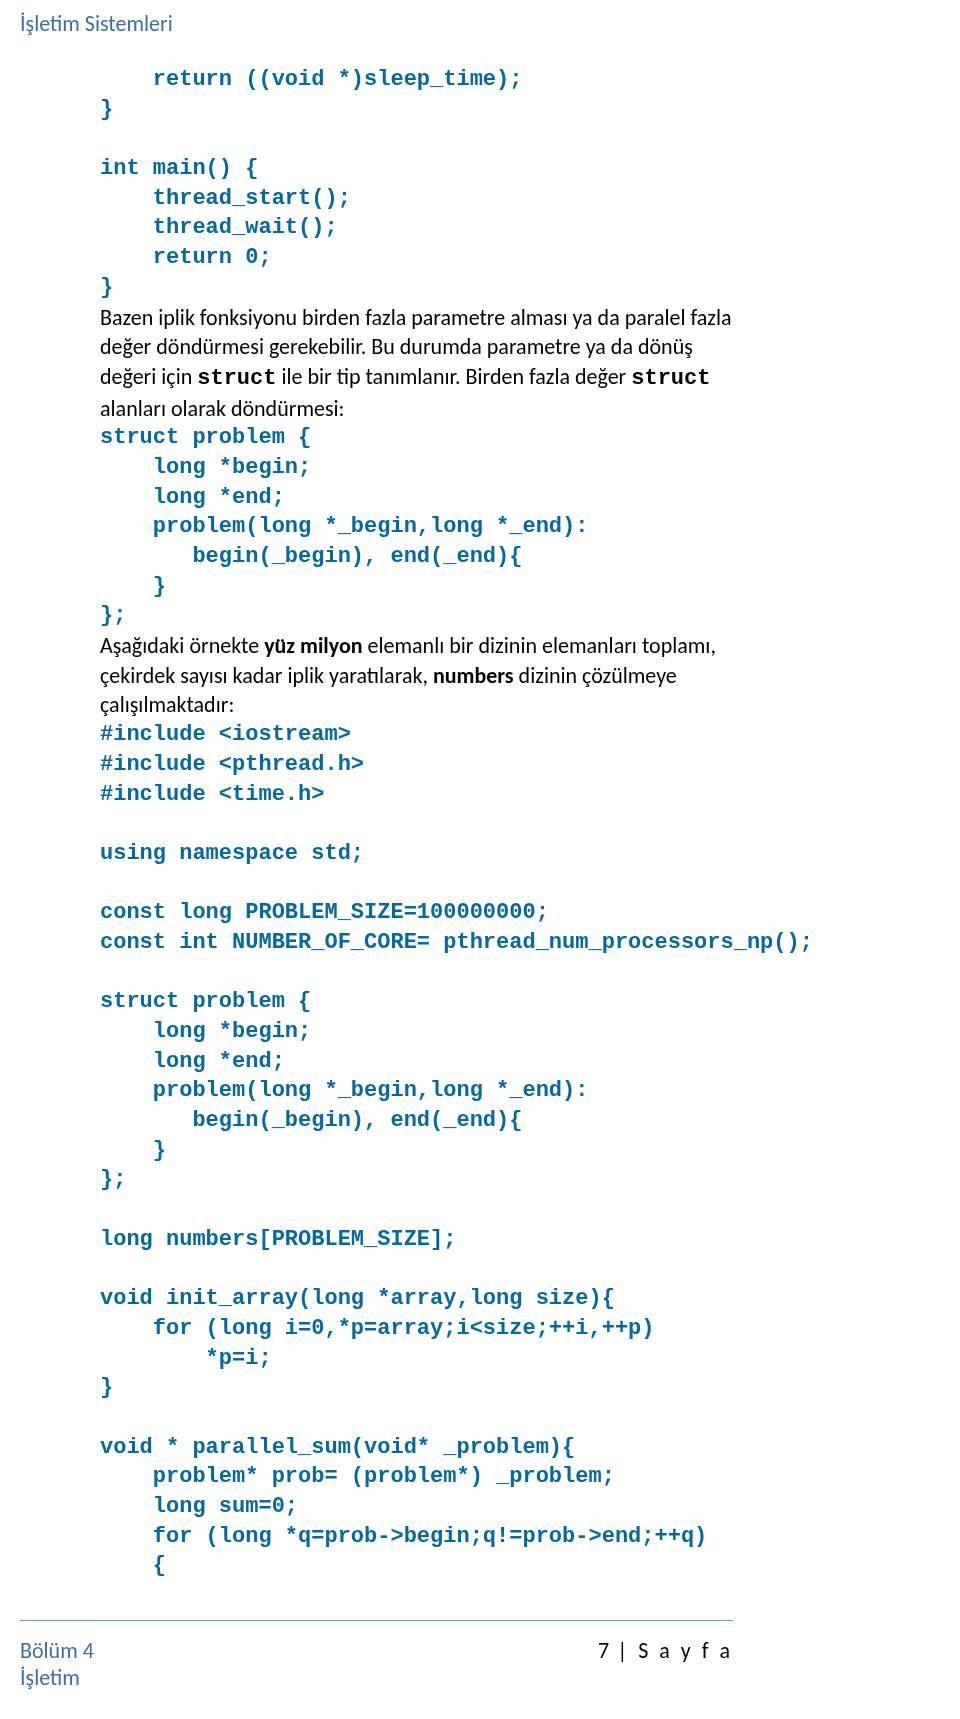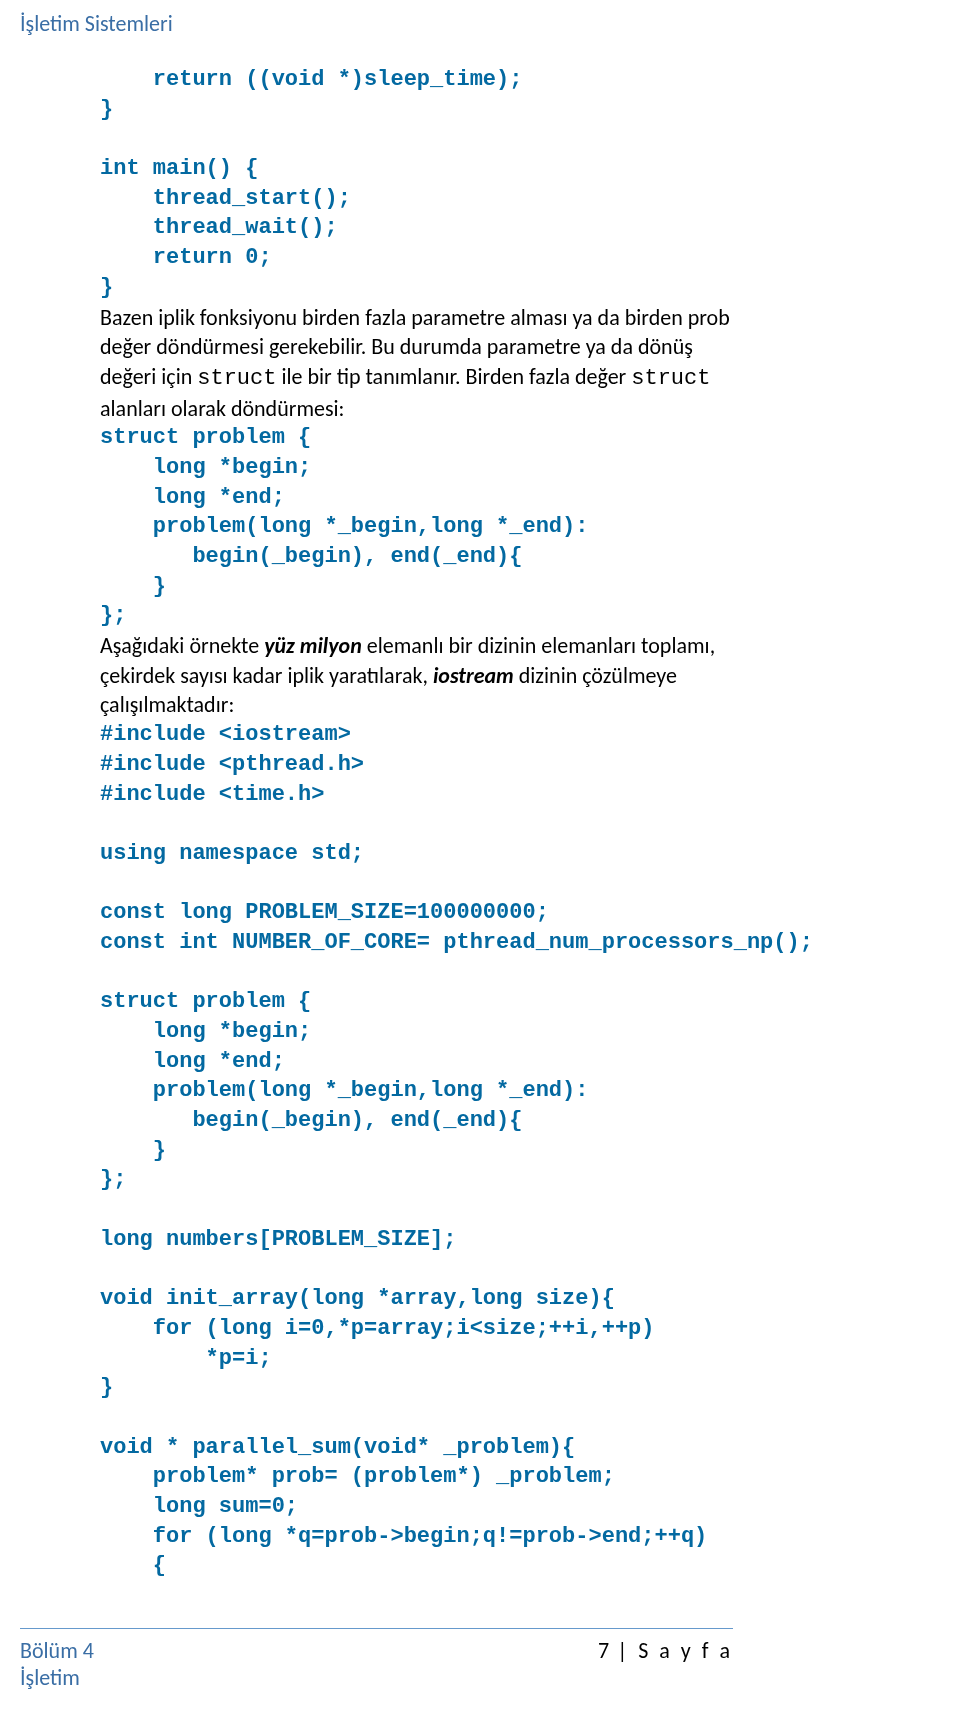--- a/index.html
+++ b/index.html
@@ -35,33 +35,33 @@
   .code {
     font-family: "Courier New", Courier, monospace;
     font-size: 22px;
     font-weight: bold;
     line-height: 1.35;
     white-space: pre;
     color: #0369a1;
   }
   .inline-code {
     font-family: "Courier New", Courier, monospace;
-    font-weight: normal;
+    font-weight: bold;
   }
-  .bi { font-style: italic; font-weight: bold; }
+  .bi { font-weight: bold; }
   .u { text-decoration: underline; }
   .b { font-weight: bold; }
 
   .footer {
     position: absolute;
     bottom: 28px;
     left: 20px;
     right: 100px;
     border-top: 1px solid #6699cc;
-    padding-top: 8px;
+    padding-top: 16px;
   }
   .footer-left {
     color: #3a6ea5;
     font-size: 22px;
     float: left;
   }
   .footer-right {
     color: #000000;
     font-size: 22px;
     float: right;
@@ -81,33 +81,33 @@
   <div class="code">    return ((void *)sleep_time);
 }
 
 int main() {
     thread_start();
     thread_wait();
     return 0;
 }</div>
 
   <div class="prose">
-    <span>Bazen iplik fonksiyonu birden fazla parametre alması ya da birden prob değer döndürmesi gerekebilir. Bu durumda parametre ya da dönüş değeri için </span><span class="inline-code">struct</span><span> ile bir tip tanımlanır. Birden fazla değer </span><span class="inline-code">struct</span><span> alanları olarak döndürmesi:</span>
+    <span>Bazen iplik fonksiyonu birden fazla parametre alması ya da paralel fazla değer döndürmesi gerekebilir. Bu durumda parametre ya da dönüş değeri için </span><span class="inline-code">struct</span><span> ile bir tip tanımlanır. Birden fazla değer </span><span class="inline-code">struct</span><span> alanları olarak döndürmesi:</span>
   </div>
 
   <div class="code">struct problem {
     long *begin;
     long *end;
     problem(long *_begin,long *_end):
        begin(_begin), end(_end){
     }
 };</div>
 
   <div class="prose">
-    <span>Aşağıdaki örnekte </span><span class="bi">yüz milyon</span><span> elemanlı bir dizinin elemanları toplamı, çekirdek sayısı kadar iplik yaratılarak, </span><span class="bi">iostream</span><span> dizinin çözülmeye çalışılmaktadır:</span>
+    <span>Aşağıdaki örnekte </span><span class="bi">yüz milyon</span><span> elemanlı bir dizinin elemanları toplamı, çekirdek sayısı kadar iplik yaratılarak, </span><span class="bi">numbers</span><span> dizinin çözülmeye çalışılmaktadır:</span>
   </div>
 
 
   <div class="code">#include &lt;iostream&gt;
 #include &lt;pthread.h&gt;
 #include &lt;time.h&gt;
 
 using namespace std;
 
 const long PROBLEM_SIZE=100000000;

